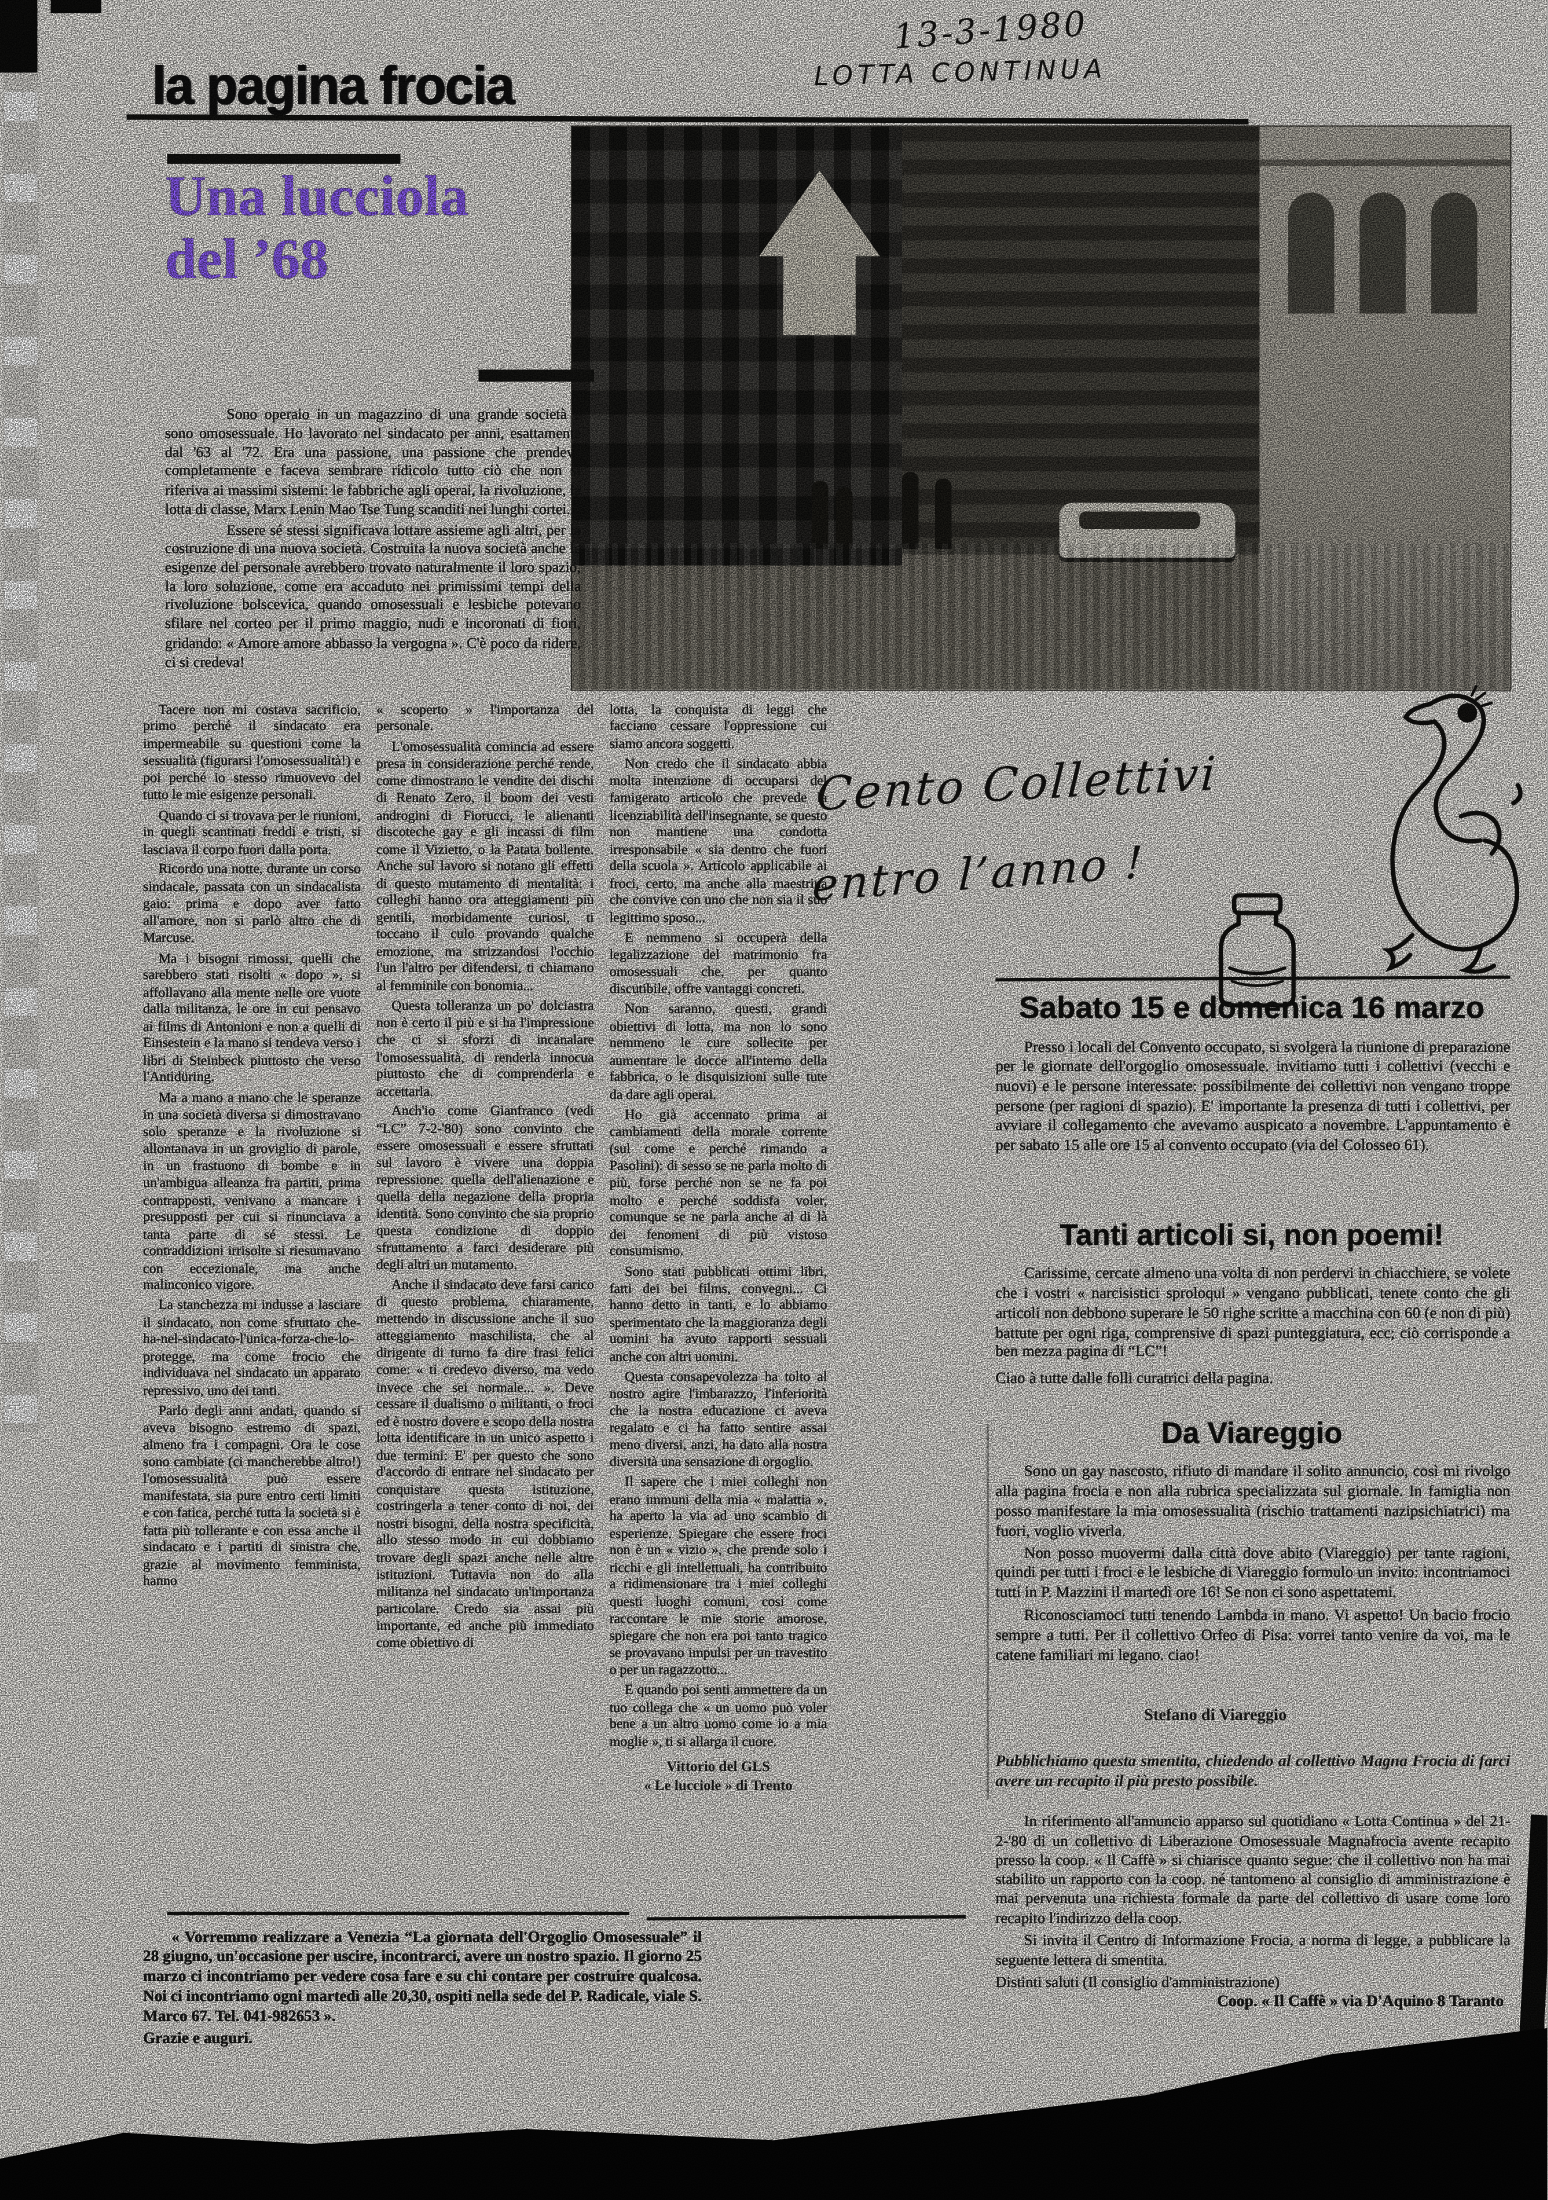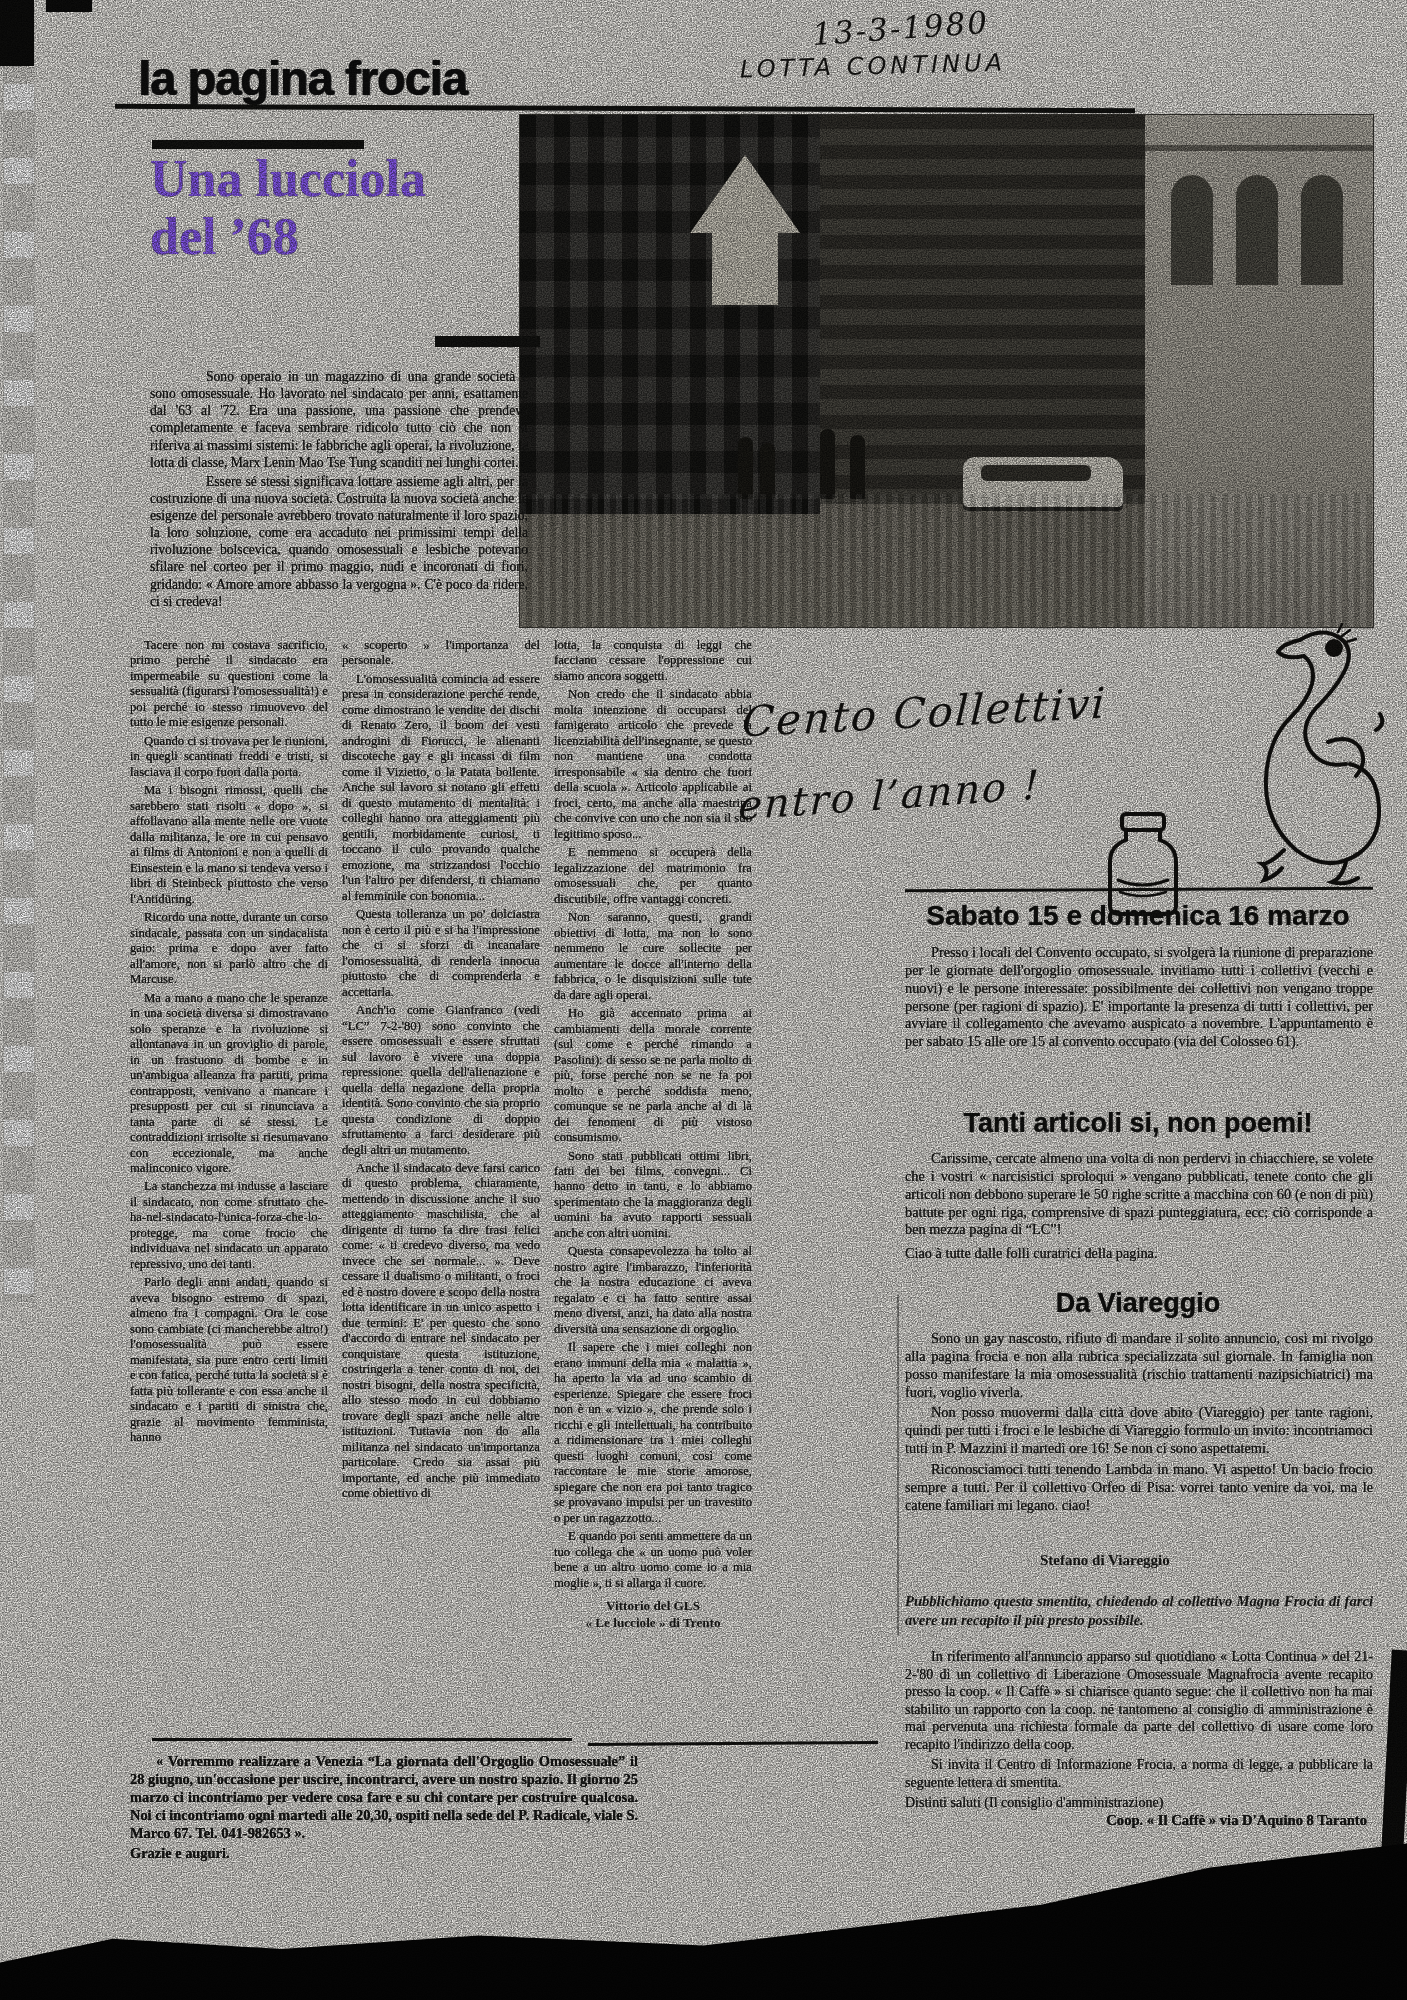--- a/index.html
+++ b/index.html
@@ -139,39 +139,39 @@
 
   <div class="abs lead">
     <p>Sono operaio in un magazzino di una grande società e sono omosessuale. Ho lavorato nel sindacato per anni, esattamente dal '63 al '72. Era una passione, una passione che prendeva completamente e faceva sembrare ridicolo tutto ciò che non si riferiva ai massimi sistemi: le fabbriche agli operai, la rivoluzione, la lotta di classe, Marx Lenin Mao Tse Tung scanditi nei lunghi cortei...</p>
     <p>Essere sé stessi significava lottare assieme agli altri, per la costruzione di una nuova società. Costruita la nuova società anche le esigenze del personale avrebbero trovato naturalmente il loro spazio, la loro soluzione, come era accaduto nei primissimi tempi della rivoluzione bolscevica, quando omosessuali e lesbiche potevano sfilare nel corteo per il primo maggio, nudi e incoronati di fiori, gridando: « Amore amore abbasso la vergogna ». C'è poco da ridere, ci si credeva!</p>
   </div>
 
   <div class="abs cols">
     <div class="col col1">
       <p>Tacere non mi costava sacrificio, primo perché il sindacato era impermeabile su questioni come la sessualità (figurarsi l'omosessualità!) e poi perché io stesso rimuovevo del tutto le mie esigenze personali.</p>
       <p>Quando ci si trovava per le riunioni, in quegli scantinati freddi e tristi, si lasciava il corpo fuori dalla porta.</p>
+      <p>Ricordo una notte, durante un corso sindacale, passata con un sindacalista gaio: prima e dopo aver fatto all'amore, non si parlò altro che di Marcuse.</p>
       <p>Ma i bisogni rimossi, quelli che sarebbero stati risolti « dopo », si affollavano alla mente nelle ore vuote dalla militanza, le ore in cui pensavo ai films di Antonioni e non a quelli di Einsestein e la mano si tendeva verso i libri di Steinbeck piuttosto che verso l'Antidüring.</p>
-      <p>Ricordo una notte, durante un corso sindacale, passata con un sindacalista gaio: prima e dopo aver fatto all'amore, non si parlò altro che di Marcuse.</p>
       <p>Ma a mano a mano che le speranze in una società diversa si dimostravano solo speranze e la rivoluzione si allontanava in un groviglio di parole, in un frastuono di bombe e in un'ambigua alleanza fra partiti, prima contrapposti, venivano a mancare i presupposti per cui si rinunciava a tanta parte di sé stessi. Le contraddizioni irrisolte si riesumavano con eccezionale, ma anche malinconico vigore.</p>
       <p>La stanchezza mi indusse a lasciare il sindacato, non come sfruttato che-ha-nel-sindacato-l'unica-forza-che-lo-protegge, ma come frocio che individuava nel sindacato un apparato repressivo, uno dei tanti.</p>
       <p>Parlo degli anni andati, quando si aveva bisogno estremo di spazi, almeno fra i compagni. Ora le cose sono cambiate (ci mancherebbe altro!) l'omosessualità può essere manifestata, sia pure entro certi limiti e con fatica, perché tutta la società si è fatta più tollerante e con essa anche il sindacato e i partiti di sinistra che, grazie al movimento femminista, hanno</p>
     </div>
     <div class="col col2">
       <p class="noindent">« scoperto » l'importanza del personale.</p>
       <p>L'omosessualità comincia ad essere presa in considerazione perché rende, come dimostrano le vendite dei dischi di Renato Zero, il boom dei vesti androgini di Fiorucci, le alienanti discoteche gay e gli incassi di film come il Vizietto, o la Patata bollente. Anche sul lavoro si notano gli effetti di questo mutamento di mentalità: i colleghi hanno ora atteggiamenti più gentili, morbidamente curiosi, ti toccano il culo provando qualche emozione, ma strizzandosi l'occhio l'un l'altro per difendersi, ti chiamano al femminile con bonomia...</p>
       <p>Questa tolleranza un po' dolciastra non è certo il più e si ha l'impressione che ci si sforzi di incanalare l'omosessualità, di renderla innocua piuttosto che di comprenderla e accettarla.</p>
       <p>Anch'io come Gianfranco (vedi “LC” 7-2-'80) sono convinto che essere omosessuali e essere sfruttati sul lavoro è vivere una doppia repressione: quella dell'alienazione e quella della negazione della propria identità. Sono convinto che sia proprio questa condizione di doppio sfruttamento a farci desiderare più degli altri un mutamento.</p>
       <p>Anche il sindacato deve farsi carico di questo problema, chiaramente, mettendo in discussione anche il suo atteggiamento maschilista, che al dirigente di turno fa dire frasi felici come: « ti credevo diverso, ma vedo invece che sei normale... ». Deve cessare il dualismo o militanti, o froci ed è nostro dovere e scopo della nostra lotta identificare in un unico aspetto i due termini: E' per questo che sono d'accordo di entrare nel sindacato per conquistare questa istituzione, costringerla a tener conto di noi, dei nostri bisogni, della nostra specificità, allo stesso modo in cui dobbiamo trovare degli spazi anche nelle altre istituzioni. Tuttavia non do alla militanza nel sindacato un'importanza particolare. Credo sia assai più importante, ed anche più immediato come obiettivo di</p>
     </div>
     <div class="col col3">
       <p class="noindent">lotta, la conquista di leggi che facciano cessare l'oppressione cui siamo ancora soggetti.</p>
       <p>Non credo che il sindacato abbia molta intenzione di occuparsi del famigerato articolo che prevede la licenziabilità dell'insegnante, se questo non mantiene una condotta irresponsabile « sia dentro che fuori della scuola ». Articolo applicabile ai froci, certo, ma anche alla maestrina che convive con uno che non sia il suo legittimo sposo...</p>
       <p>E nemmeno si occuperà della legalizzazione del matrimonio fra omosessuali che, per quanto discutibile, offre vantaggi concreti.</p>
       <p>Non saranno, questi, grandi obiettivi di lotta, ma non lo sono nemmeno le cure sollecite per aumentare le docce all'interno della fabbrica, o le disquisizioni sulle tute da dare agli operai.</p>
-      <p>Ho già accennato prima ai cambiamenti della morale corrente (sul come e perché rimando a Pasolini): di sesso se ne parla molto di più, forse perché non se ne fa poi molto e perché soddisfa meno, comunque se ne parla anche al di là dei fenomeni di più vistoso consumismo.</p>
+      <p>Ho già accennato prima ai cambiamenti della morale corrente (sul come e perché rimando a Pasolini): di sesso se ne parla molto di più, forse perché non se ne fa poi molto e perché soddisfa voler, comunque se ne parla anche al di là dei fenomeni di più vistoso consumismo.</p>
       <p>Sono stati pubblicati ottimi libri, fatti dei bei films, convegni... Ci hanno detto in tanti, e lo abbiamo sperimentato che la maggioranza degli uomini ha avuto rapporti sessuali anche con altri uomini.</p>
       <p>Questa consapevolezza ha tolto al nostro agire l'imbarazzo, l'inferiorità che la nostra educazione ci aveva regalato e ci ha fatto sentire assai meno diversi, anzi, ha dato alla nostra diversità una sensazione di orgoglio.</p>
       <p>Il sapere che i miei colleghi non erano immuni della mia « malattia », ha aperto la via ad uno scambio di esperienze. Spiegare che essere froci non è un « vizio », che prende solo i ricchi e gli intellettuali, ha contribuito a ridimensionare tra i miei colleghi questi luoghi comuni, così come raccontare le mie storie amorose, spiegare che non era poi tanto tragico se provavano impulsi per un travestito o per un ragazzotto...</p>
       <p>E quando poi senti ammettere da un tuo collega che « un uomo può voler bene a un altro uomo come io a mia moglie », ti si allarga il cuore.</p>
       <div class="col-sig">
         <div>Vittorio del GLS</div>
         <div>« Le lucciole » di Trento</div>
       </div>
     </div>
   </div>

